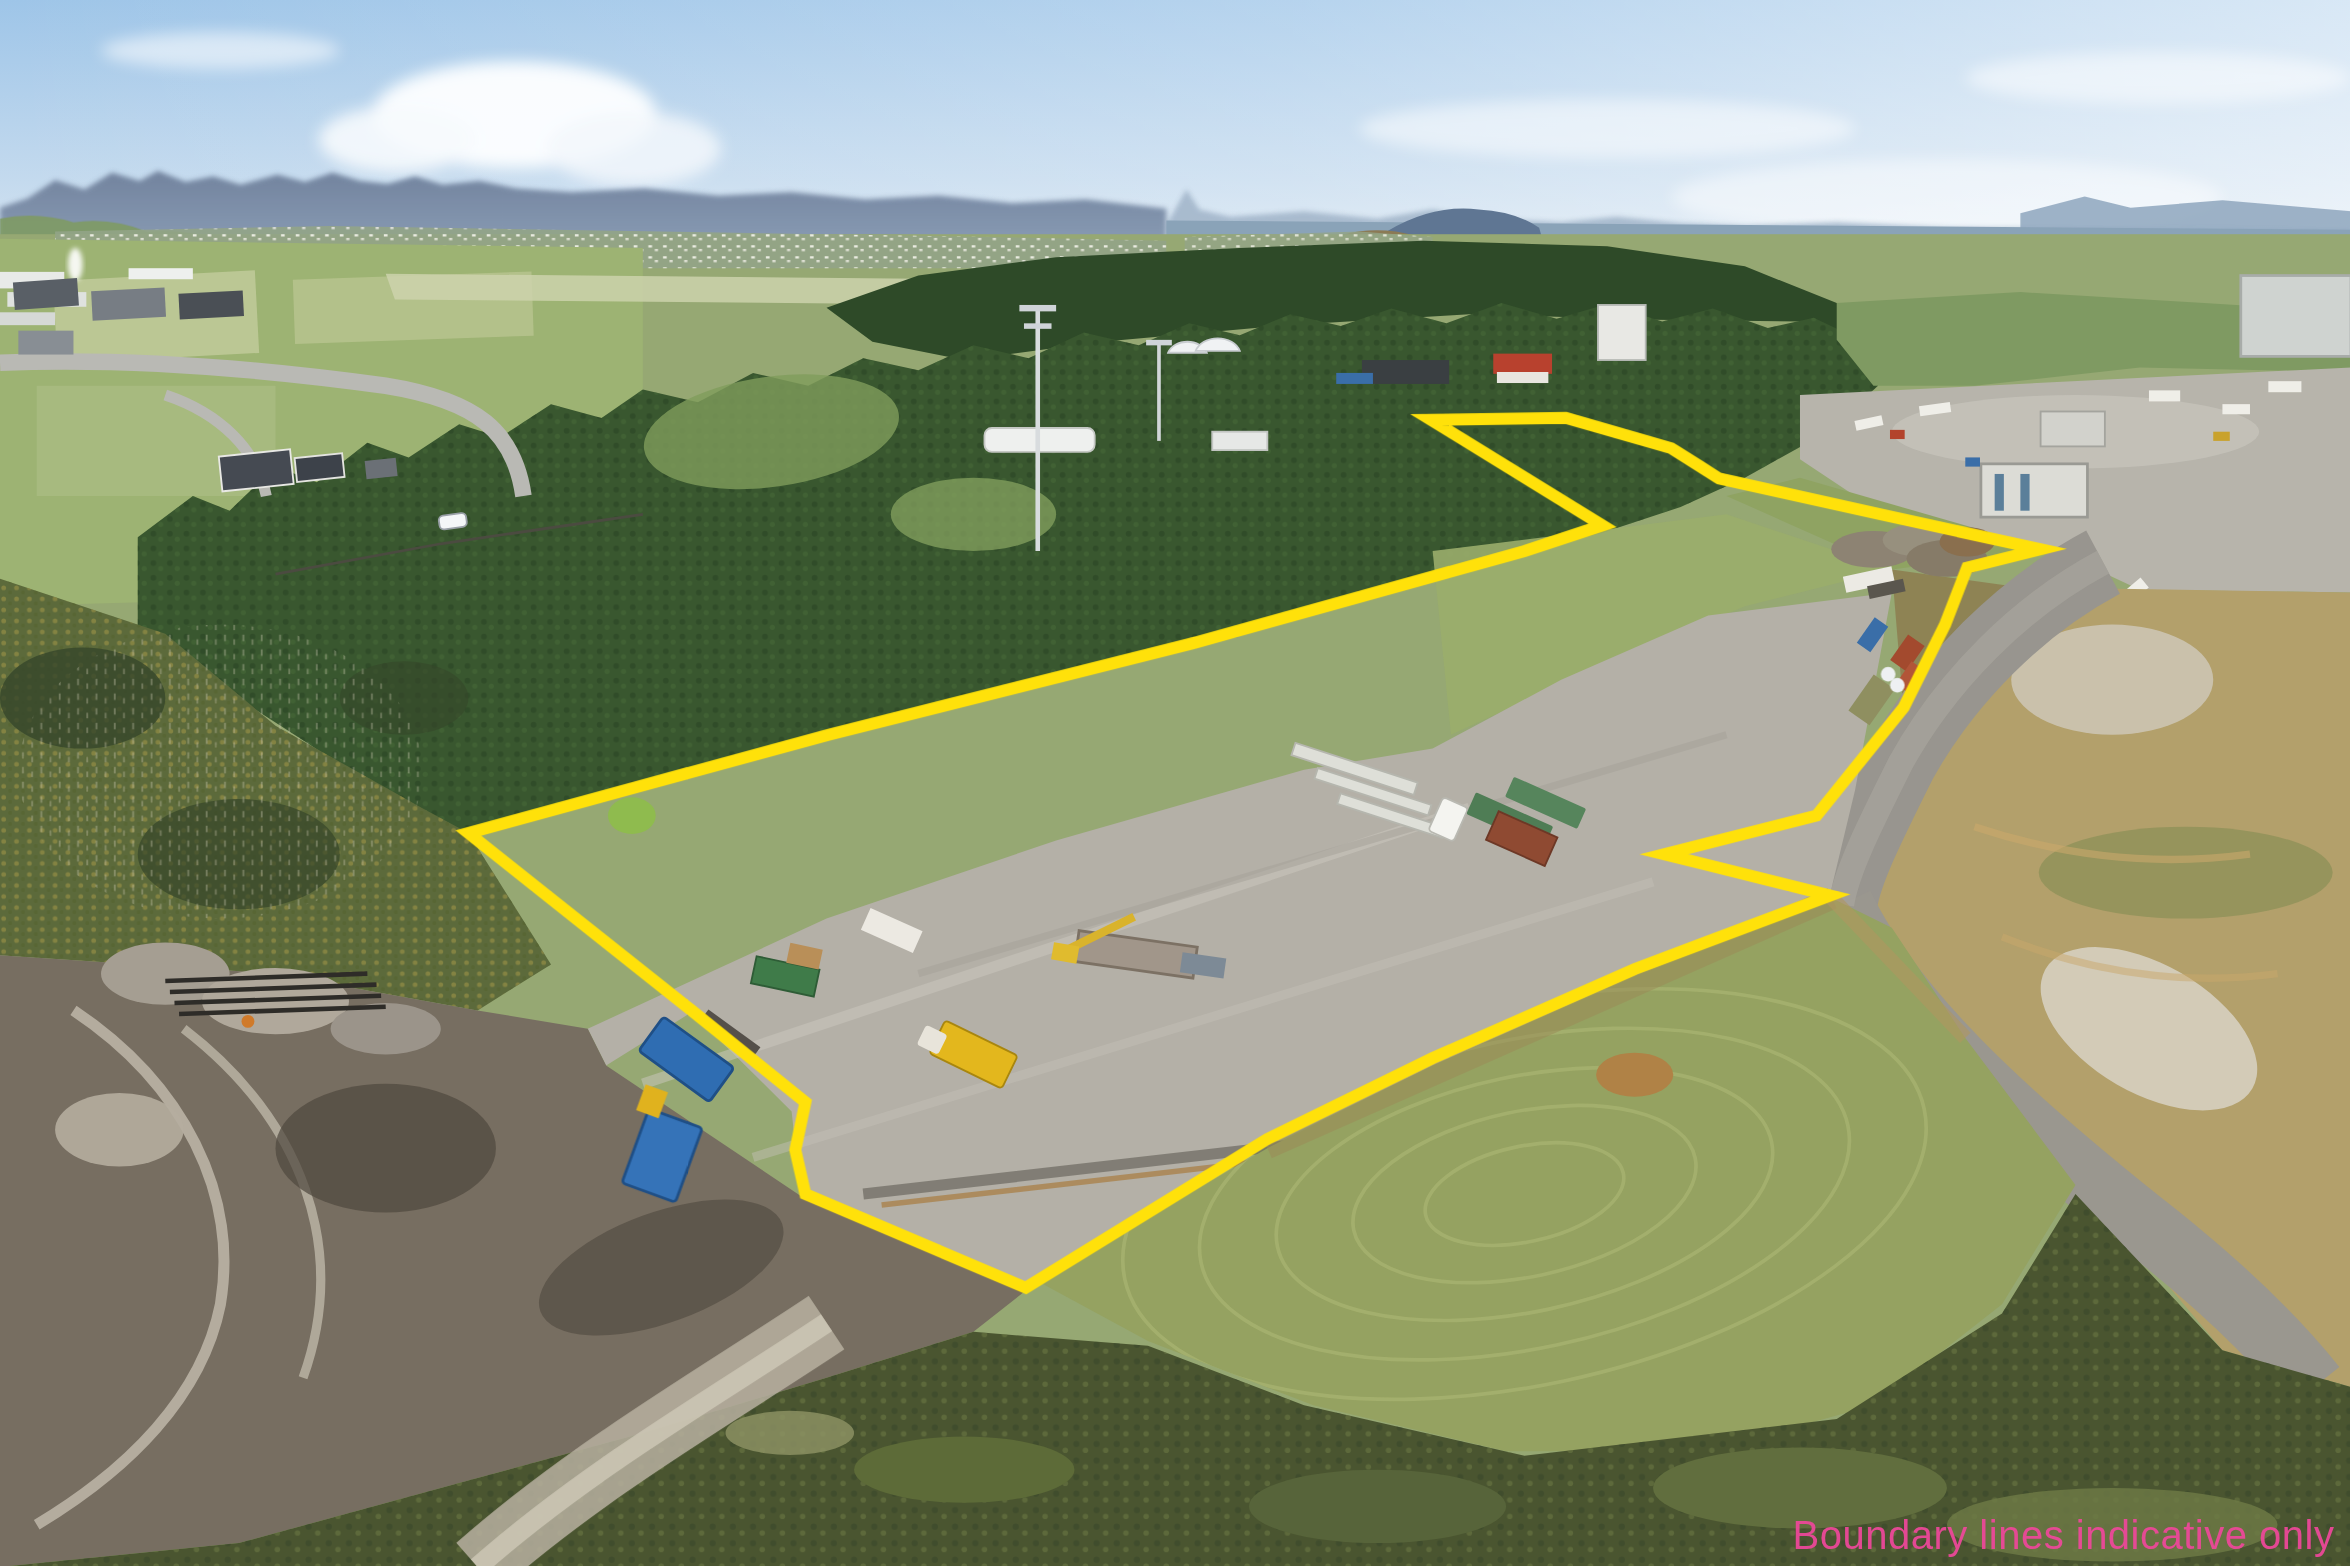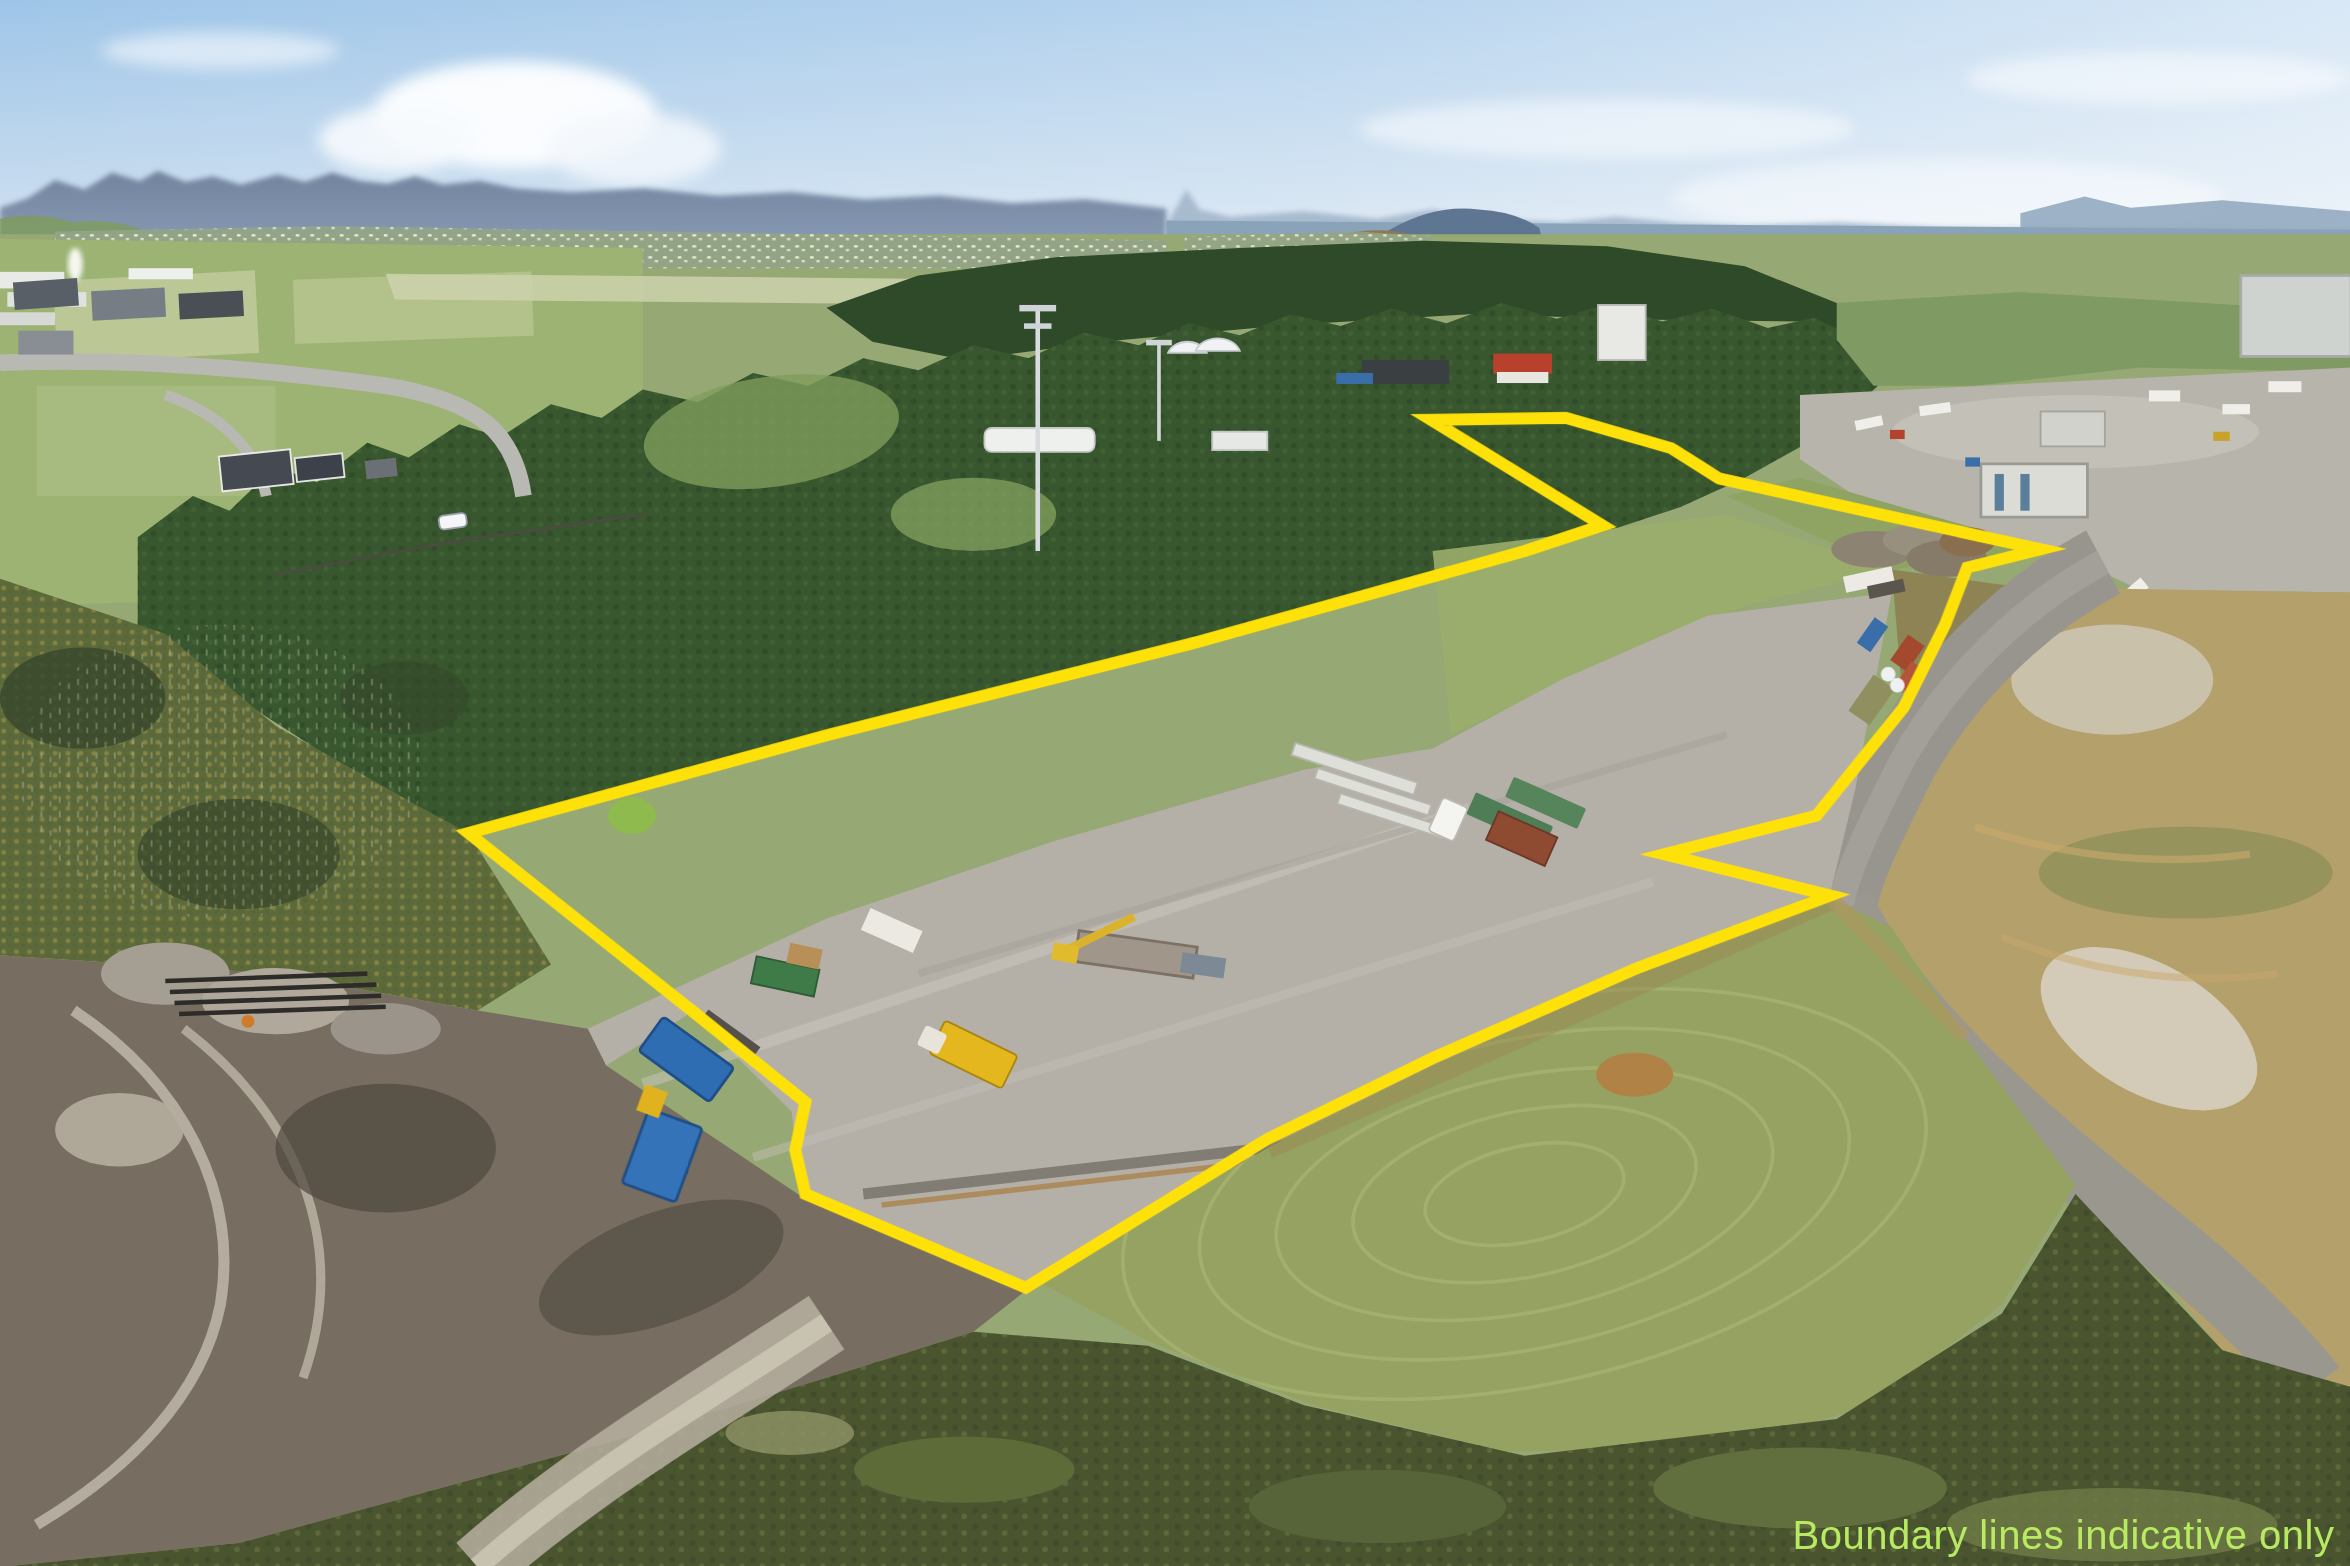--- a/index.html
+++ b/index.html
@@ -301,15 +301,15 @@
       <rect x="2014" y="748" width="48" height="28" fill="#8f8f60" transform="rotate(-55 2038 762)"></rect>
       <rect x="2022" y="682" width="34" height="18" fill="#3a6ea8" transform="rotate(-55 2039 691)"></rect>
       <circle cx="2056" cy="734" r="8" fill="#eef0f2"></circle>
           <circle cx="2066" cy="746" r="8" fill="#eef0f2"></circle>
     </g>
   </g>
 
   <polygon fill="none" stroke="#ffe10a" stroke-width="13" stroke-linejoin="miter" stroke-miterlimit="6" points="1558,457 1705,455 1820,488 1872,521 2048,560 2222,598 2142,618 2118,680 2073,770 1978,888 1812,930 1993,975 1780,1055 1560,1152 1380,1240 1117,1402 877,1300 866,1252 877,1200 753,1100 510,907 700,855 902,800 1300,700 1660,600 1745,572"></polygon>
 </svg>
 
-<div class="caption" style="color: #bef264;">Boundary lines indicative only</div>
+<div class="caption" style="color: #ec4899;">Boundary lines indicative only</div>
 </div>
 
 
 </body></html>

